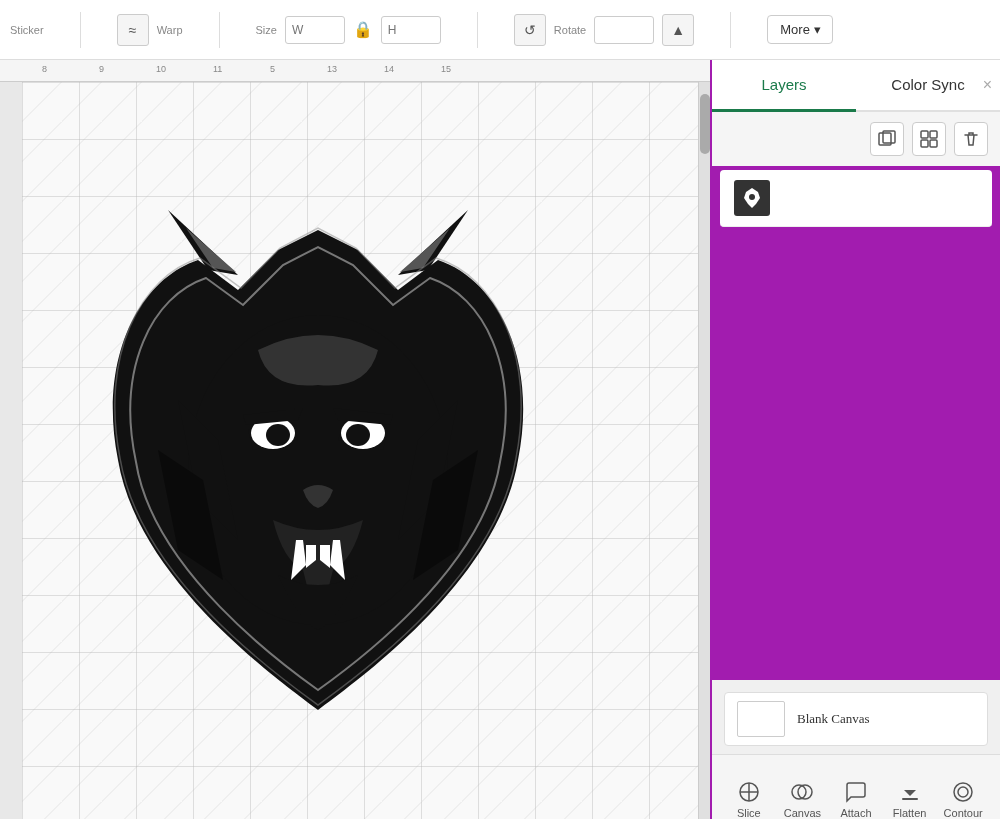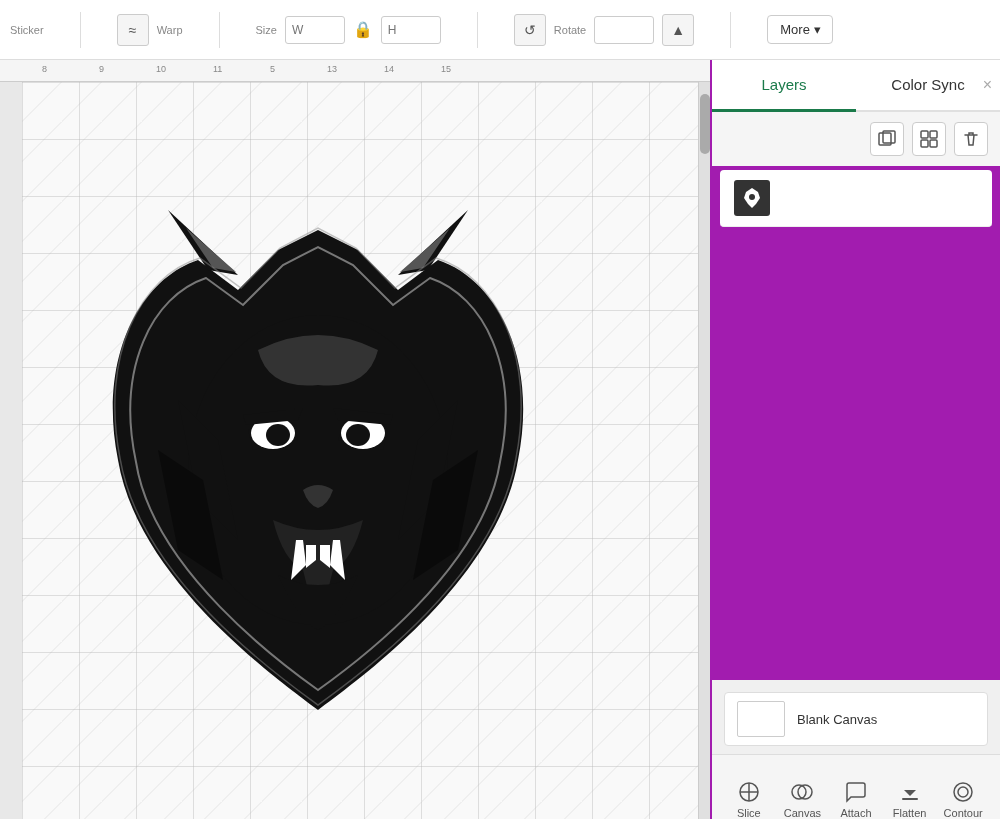--- a/index.html
+++ b/index.html
@@ -233,20 +233,21 @@
       margin-top: auto;
     }
     .blank-canvas-item {
       display: flex;
       align-items: center;
       gap: 12px;
       background: #fff;
       border: 1px solid #ddd;
       border-radius: 4px;
       padding: 8px 12px;
+      font-family: Liberation Serif, serif;
     }
     .blank-canvas-thumb {
       width: 48px; height: 36px;
       background: #fff;
       border: 1px solid #ccc;
       border-radius: 2px;
     }
     .blank-canvas-label { font-size: 13px; color: #333; }
 
     

